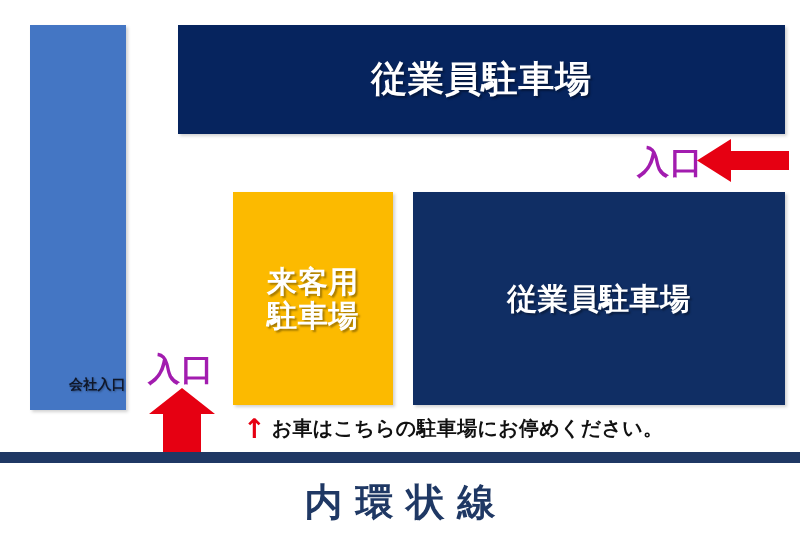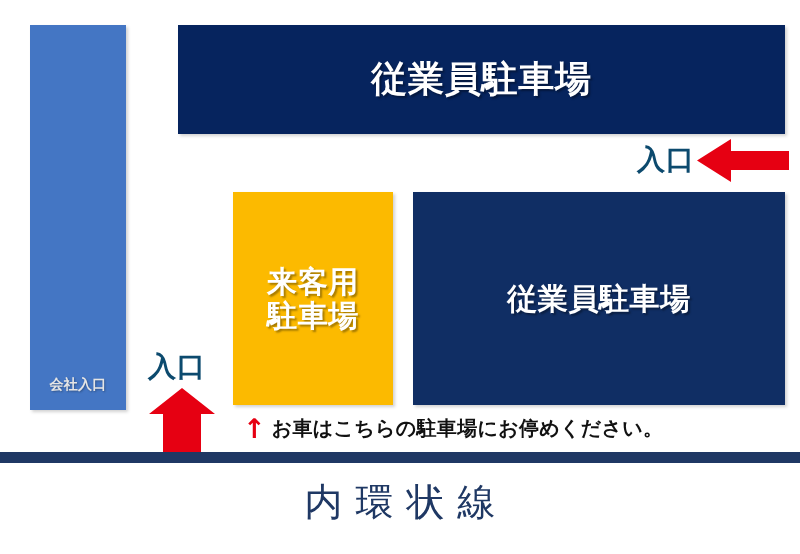--- a/index.html
+++ b/index.html
@@ -74,34 +74,34 @@
     width: 96px;
     height: 385px;
     background: #4476c4;
     box-shadow: 2px 2px 3px rgba(0,0,0,0.18);
   }
   #company-entrance-label {
     position: absolute;
     left: 0;
     right: 0;
     bottom: 16px;
-    text-align: center;
-    color: #e5e5e5;
+    text-align: right;
+    color: #0f172a;
     font-size: 14px;
     font-weight: bold;
     letter-spacing: 0.02em;
     text-shadow: 1px 1px 2px rgba(0,0,0,0.3);
   }
 
   
   .entrance-label {
     position: absolute;
-    color: #0c4a6e;
+    color: #a21caf;
     font-weight: bold;
-    font-size: 28px;
+    font-size: 32px;
     letter-spacing: 0.04em;
     white-space: nowrap;
   }
   #entrance-label-right { left: 637px; top: 141px; }
   #entrance-label-left  { left: 148px; top: 348px; }
 
   
   .arrow-svg { position: absolute; display: block; }
   #entrance-arrow-right { left: 697px; top: 138px; }
   #entrance-arrow-left  { left: 149px; top: 388px; }
@@ -140,21 +140,21 @@
     background: #1f3864;
   }
   #road-name {
     position: absolute;
     left: 0;
     right: 0;
     top: 477px;
     text-align: center;
     color: #1f3864;
     font-size: 38px;
-    font-weight: normal;
+    font-weight: bold;
     letter-spacing: 0.34em;
     text-indent: 0.34em;
   }
 </style>
 </head>
 <body>
 
 <div id="map-canvas">
 
   <div id="company-entrance-bar">

